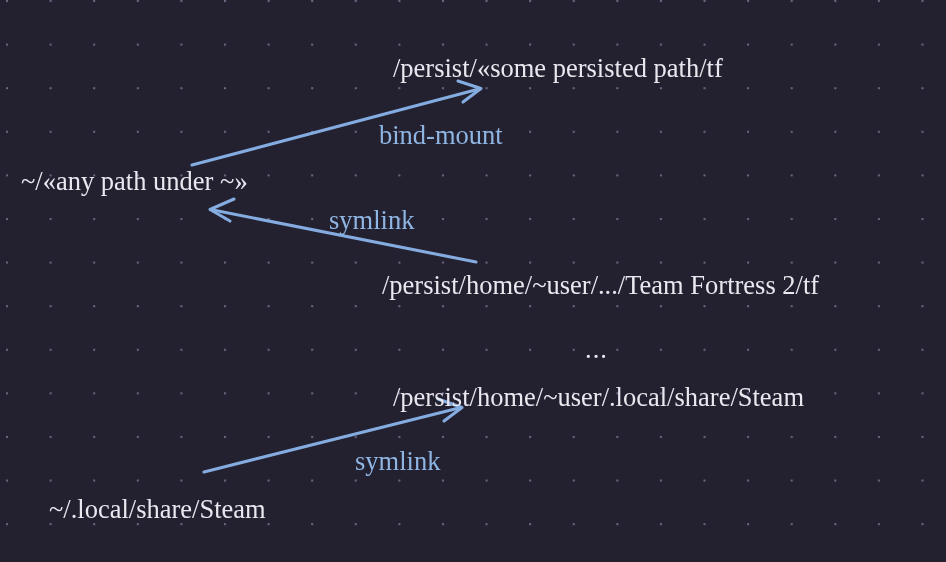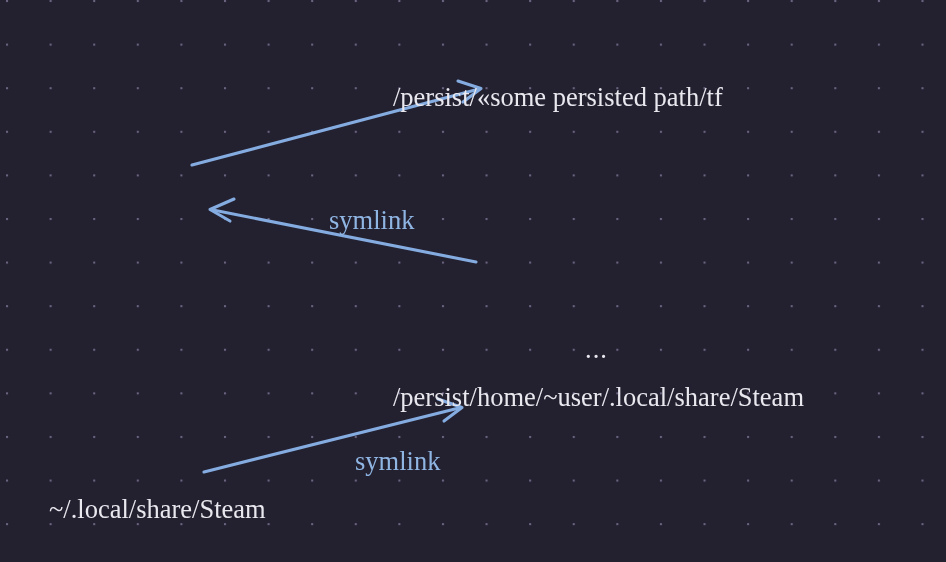--- a/index.html
+++ b/index.html
@@ -52,21 +52,21 @@
   }
   svg.edges path,
   svg.edges line {
     fill: none;
     stroke: #84ace0;
     stroke-width: 3.1;
     stroke-linecap: round;
     stroke-linejoin: round;
   }
   
-  .pos-persist-tf      { left: 393px; top: 55px; margin-top: 29px; }
+  .pos-persist-tf      { left: 393px; top: 55px; }
   .pos-bind-mount      { left: 379px; top: 122px; }
   .pos-home-any        { left: 21px;  top: 168px; }
   .pos-symlink-top     { left: 329px; top: 207px; }
   .pos-persist-tf2     { left: 382px; top: 272px; }
   .pos-ellipsis        { left: 585px; top: 336px; }
   .pos-persist-steam   { left: 393px; top: 384px; }
   .pos-symlink-bottom  { left: 355px; top: 448px; }
   .pos-home-steam      { left: 49px;  top: 496px; text-align: right; }
 </style>
 </head>
@@ -87,24 +87,27 @@
     </g>
 
     <g>
       <line x1="204" y1="472" x2="459" y2="408"></line>
       <path d="M 438 399 L 462 407.5 L 444 421"></path>
     </g>
   </svg>
 
   <div class="node-label pos-persist-tf">/persist/«some persisted path/tf</div>
 
+  <div class="edge-label pos-bind-mount">bind-mount</div>
 
+  <div class="node-label pos-home-any">~/«any path under ~»</div>
 
   <div class="edge-label pos-symlink-top">symlink</div>
 
+  <div class="node-label pos-persist-tf2">/persist/home/~user/.../Team Fortress 2/tf</div>
 
   <div class="ellipsis pos-ellipsis">...</div>
 
   <div class="node-label pos-persist-steam">/persist/home/~user/.local/share/Steam</div>
 
   <div class="edge-label pos-symlink-bottom">symlink</div>
 
   <div class="node-label pos-home-steam">~/.local/share/Steam</div>
 
 </div>

